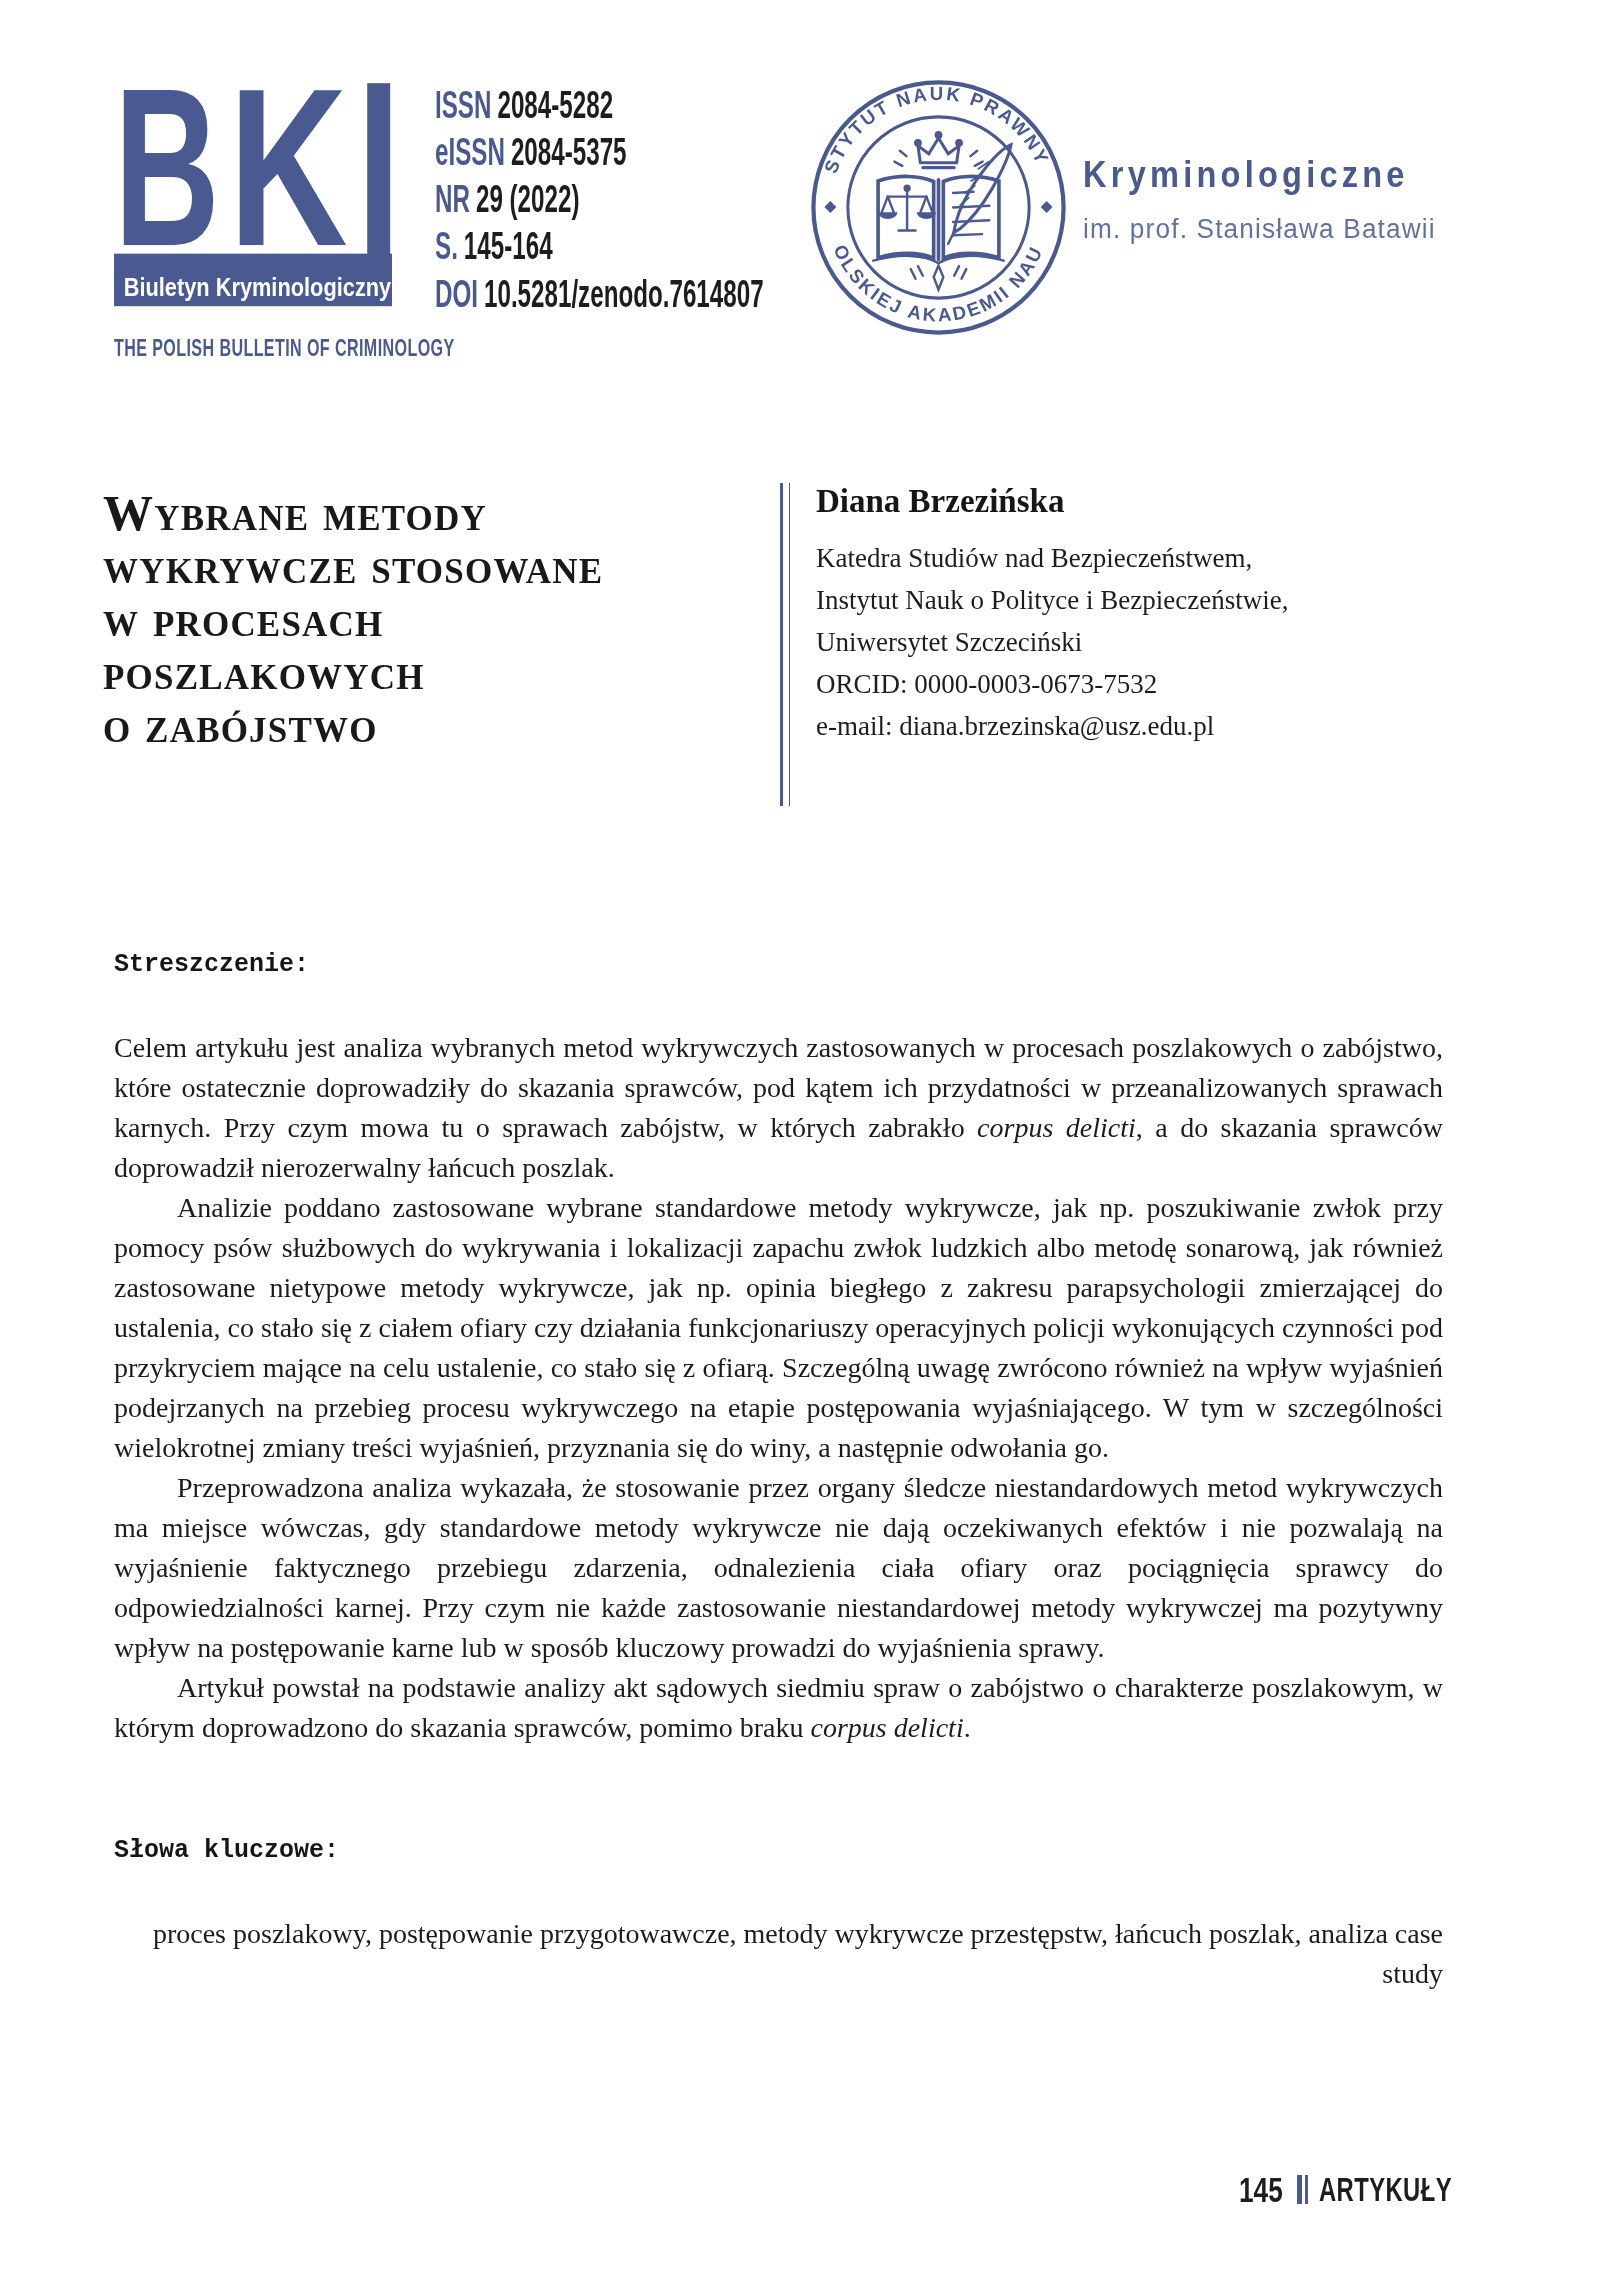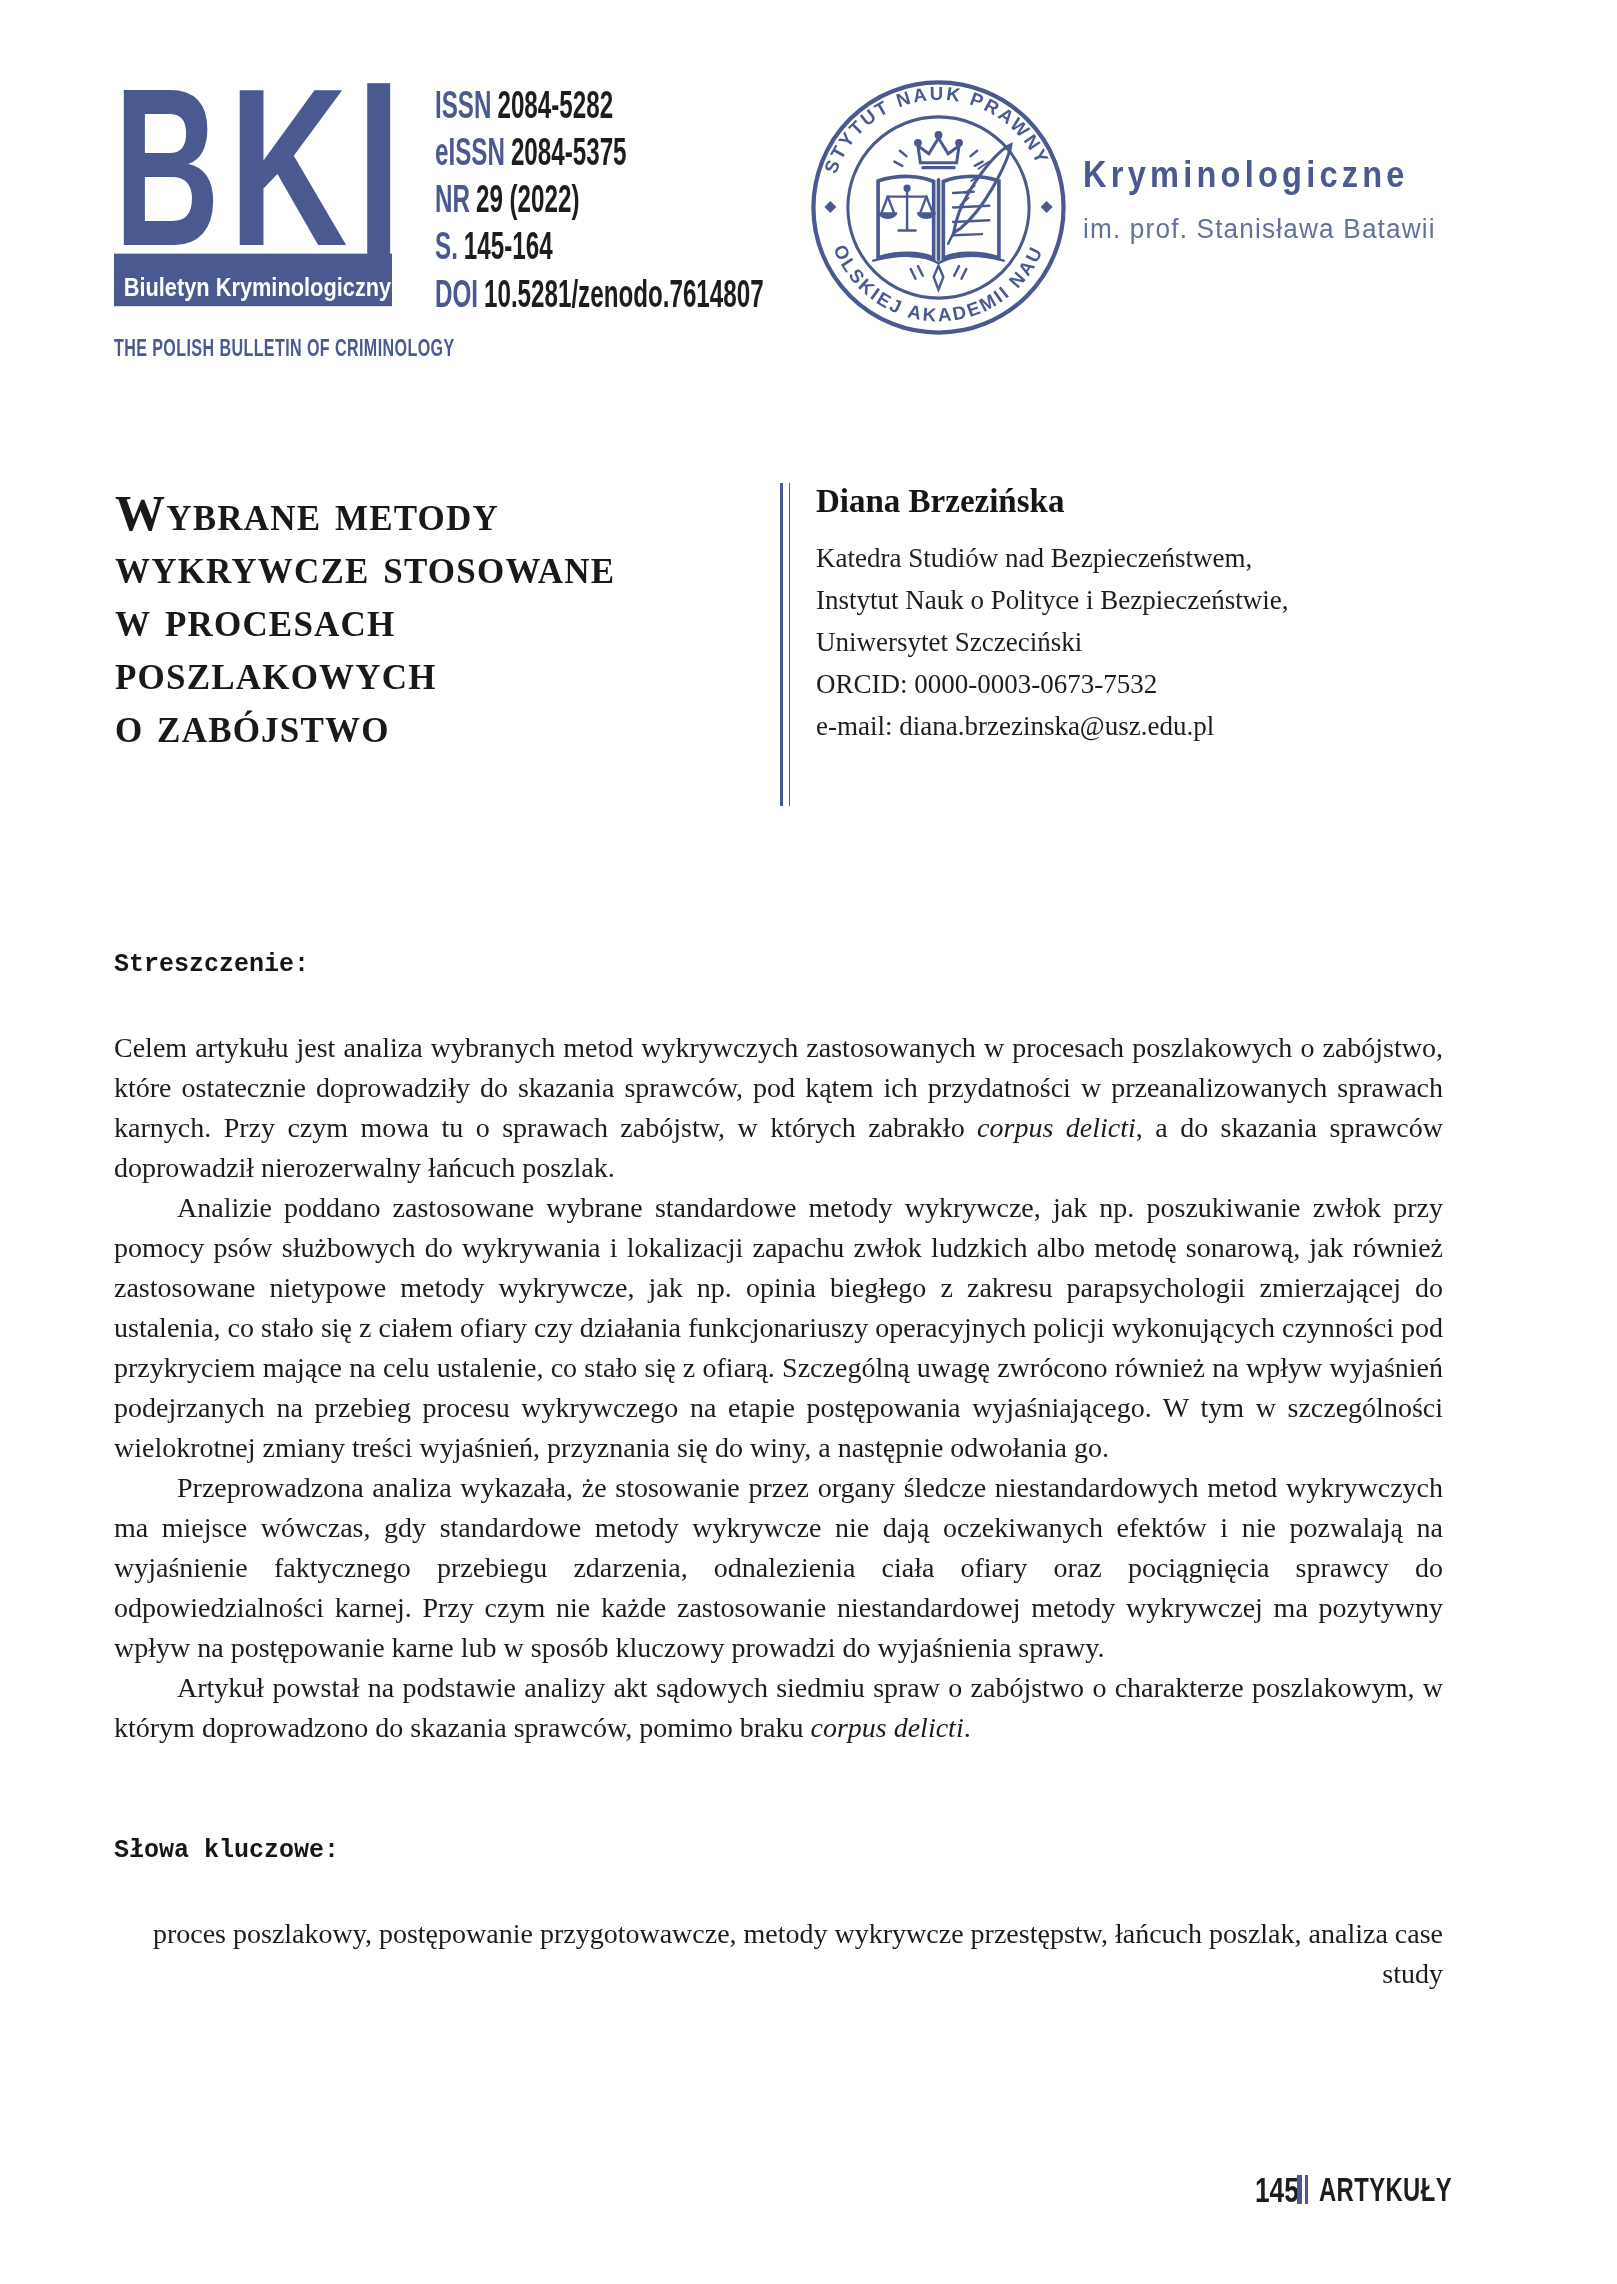--- a/index.html
+++ b/index.html
@@ -135,21 +135,21 @@
       <line x1="262" y1="318" x2="254" y2="334"></line>
       <line x1="250" y1="313" x2="242" y2="329"></line>
     </g>
   </svg>
 
   <div class="abs" style="left:1083px;top:145px;width:459px;">
     <div class="soc2" style="margin-top:9.7px;"><span class="sc" style="transform:scaleX(0.88);">Kryminologiczne</span></div>
     <div class="soc3" style="margin-top:19.3px;"><span class="sc" style="transform:scaleX(0.97);">im. prof. Stanisława Batawii</span></div>
   </div>
 
-  <div class="abs title" style="left:115px;top:487px;">
+  <div class="abs title" style="left:103px;top:487px;">
     <span>Wybrane metody</span>
     <span>wykrywcze stosowane</span>
     <span>w procesach</span>
     <span>poszlakowych</span>
     <span>o zabójstwo</span>
   </div>
 
   <div class="abs sep" style="left:780px;top:483px;height:323px;"></div>
 
   <div class="abs" style="left:816px;top:483px;width:634px;">
@@ -169,19 +169,19 @@
     <p><span>Celem artykułu jest analiza wybranych metod wykrywczych zastosowanych w procesach poszlakowych o zabójstwo, które ostatecznie doprowadziły do skazania sprawców, pod kątem ich przydatności w przeanalizowanych sprawach karnych. Przy czym mowa tu o sprawach zabójstw, w których zabrakło </span><span class="it">corpus delicti</span><span>, a do skazania sprawców doprowadził nierozerwalny łańcuch poszlak.</span></p>
     <p>Analizie poddano zastosowane wybrane standardowe metody wykrywcze, jak np. poszukiwanie zwłok przy pomocy psów służbowych do wykrywania i lokalizacji zapachu zwłok ludzkich albo metodę sonarową, jak również zastosowane nietypowe metody wykrywcze, jak np. opinia biegłego z zakresu parapsychologii zmierzającej do ustalenia, co stało się z ciałem ofiary czy działania funkcjonariuszy operacyjnych policji wykonujących czynności pod przykryciem mające na celu ustalenie, co stało się z ofiarą. Szczególną uwagę zwrócono również na wpływ wyjaśnień podejrzanych na przebieg procesu wykrywczego na etapie postępowania wyjaśniającego. W tym w szczególności wielokrotnej zmiany treści wyjaśnień, przyznania się do winy, a następnie odwołania go.</p>
     <p>Przeprowadzona analiza wykazała, że stosowanie przez organy śledcze niestandardowych metod wykrywczych ma miejsce wówczas, gdy standardowe metody wykrywcze nie dają oczekiwanych efektów i nie pozwalają na wyjaśnienie faktycznego przebiegu zdarzenia, odnalezienia ciała ofiary oraz pociągnięcia sprawcy do odpowiedzialności karnej. Przy czym nie każde zastosowanie niestandardowej metody wykrywczej ma pozytywny wpływ na postępowanie karne lub w sposób kluczowy prowadzi do wyjaśnienia sprawy.</p>
     <p><span>Artykuł powstał na podstawie analizy akt sądowych siedmiu spraw o zabójstwo o charakterze poszlakowym, w którym doprowadzono do skazania sprawców, pomimo braku </span><span class="it">corpus delicti</span><span>.</span></p>
   </div>
 
   <div class="abs h-serif" style="left:114px;top:1830px;">Słowa kluczowe:</div>
   <div class="abs bodytext" style="left:114px;top:1914px;text-align:right;">proces poszlakowy, postępowanie przygotowawcze, metody wykrywcze przestępstw, łańcuch poszlak, analiza case study</div>
 
   <div class="abs" style="left:1239px;top:2174px;width:199px;height:33px;">
-    <span class="abs foot-num" style="left:16px;top:0;"><span class="sc" style="transform:scaleX(0.75);">145</span></span>
+    <span class="abs foot-num" style="left:0;top:0;"><span class="sc" style="transform:scaleX(0.75);">145</span></span>
     <span class="abs foot-bars" style="left:58px;top:1.2px;"><span style="width:4.8px;margin-right:3.6px;"></span><span style="width:3px;"></span></span>
     <span class="abs foot-sec" style="left:80px;top:0;"><span class="sc" style="transform:scaleX(0.70);">ARTYKUŁY</span></span>
   </div>
 
 </div>
 
 
 </body></html>

